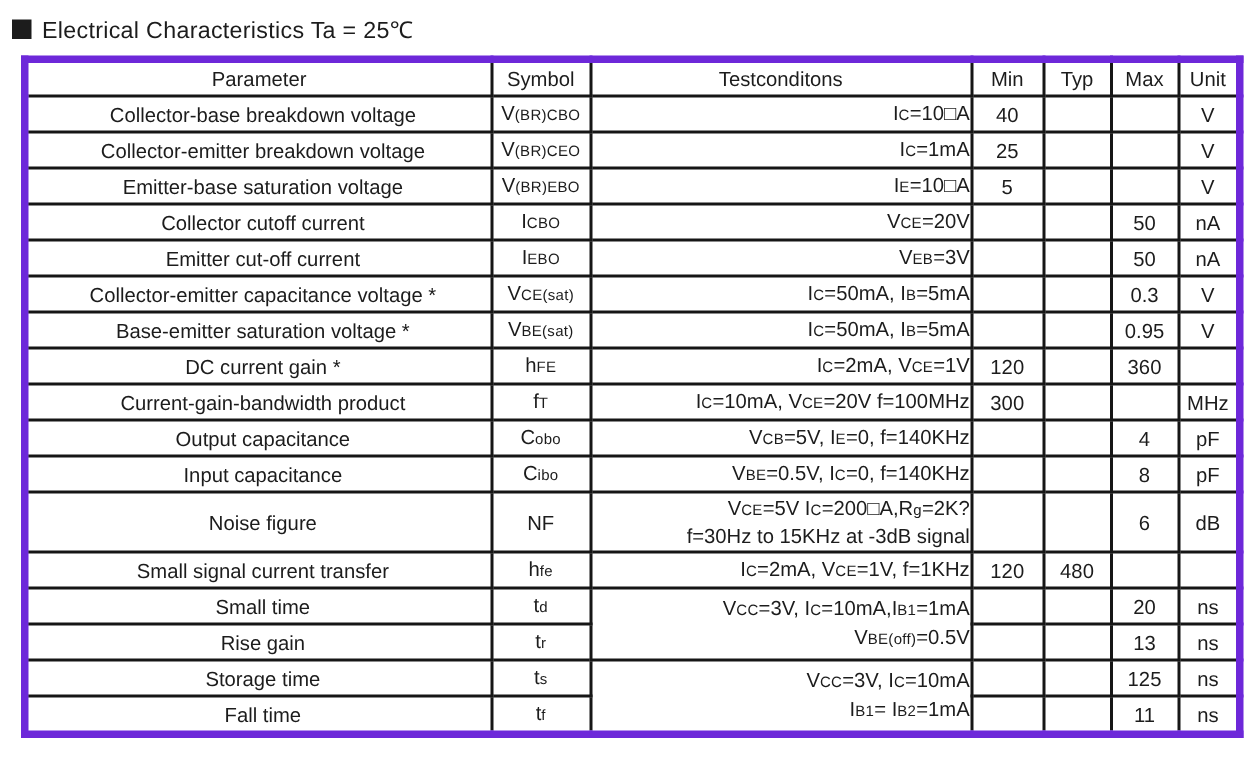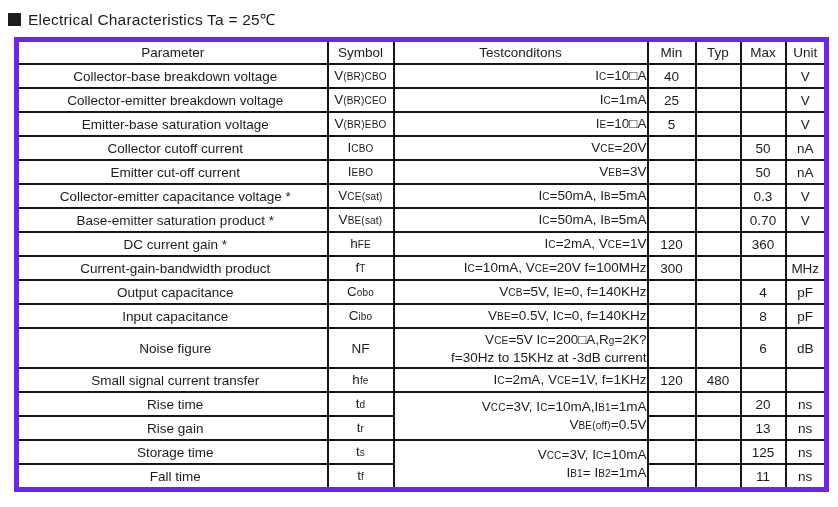--- a/index.html
+++ b/index.html
@@ -147,28 +147,28 @@
         <td class="sym"><span>V</span><span class="sub">CE(sat)</span></td>
         <td class="cond">
           <div><span>I</span><span class="sub">C</span><span>=50mA, I</span><span class="sub">B</span><span>=5mA</span></div>
         </td>
         <td class="num"></td>
         <td class="num"></td>
         <td class="num">0.3</td>
         <td class="num">V</td>
       </tr>
       <tr>
-        <td class="param">Base-emitter saturation product  *</td>
+        <td class="param">Base-emitter saturation voltage  *</td>
         <td class="sym"><span>V</span><span class="sub">BE(sat)</span></td>
         <td class="cond">
           <div><span>I</span><span class="sub">C</span><span>=50mA, I</span><span class="sub">B</span><span>=5mA</span></div>
         </td>
         <td class="num"></td>
         <td class="num"></td>
-        <td class="num">0.70</td>
+        <td class="num">0.95</td>
         <td class="num">V</td>
       </tr>
       <tr>
         <td class="param">DC current gain  *</td>
         <td class="sym"><span>h</span><span class="sub">FE</span></td>
         <td class="cond">
           <div><span>I</span><span class="sub">C</span><span>=2mA, V</span><span class="sub">CE</span><span>=1V</span></div>
         </td>
         <td class="num">120</td>
         <td class="num"></td>
@@ -206,40 +206,40 @@
         <td class="num"></td>
         <td class="num"></td>
         <td class="num">8</td>
         <td class="num">pF</td>
       </tr>
       <tr class="tall">
         <td class="param">Noise figure</td>
         <td class="sym"><span>NF</span></td>
         <td class="cond">
           <div><span>V</span><span class="sub">CE</span><span>=5V I</span><span class="sub">C</span><span>=200□A,R</span><span class="sub">g</span><span>=2K?</span></div>
-          <div><span>f=30Hz to 15KHz at -3dB current</span></div>
+          <div><span>f=30Hz to 15KHz at -3dB signal</span></div>
         </td>
         <td class="num"></td>
         <td class="num"></td>
         <td class="num">6</td>
         <td class="num">dB</td>
       </tr>
       <tr>
         <td class="param">Small signal current transfer</td>
         <td class="sym"><span>h</span><span class="sub">fe</span></td>
         <td class="cond">
           <div><span>I</span><span class="sub">C</span><span>=2mA, V</span><span class="sub">CE</span><span>=1V, f=1KHz</span></div>
         </td>
         <td class="num">120</td>
         <td class="num">480</td>
         <td class="num"></td>
         <td class="num"></td>
       </tr>
       <tr>
-        <td class="param">Rise time</td>
+        <td class="param">Small time</td>
         <td class="sym"><span>t</span><span class="sub">d</span></td>
         <td class="cond" rowspan="2">
           <div><span>V</span><span class="sub">CC</span><span>=3V, I</span><span class="sub">C</span><span>=10mA,I</span><span class="sub">B1</span><span>=1mA</span></div>
           <div><span>V</span><span class="sub">BE(off)</span><span>=0.5V</span></div>
         </td>
         <td class="num"></td>
         <td class="num"></td>
         <td class="num">20</td>
         <td class="num">ns</td>
       </tr>

